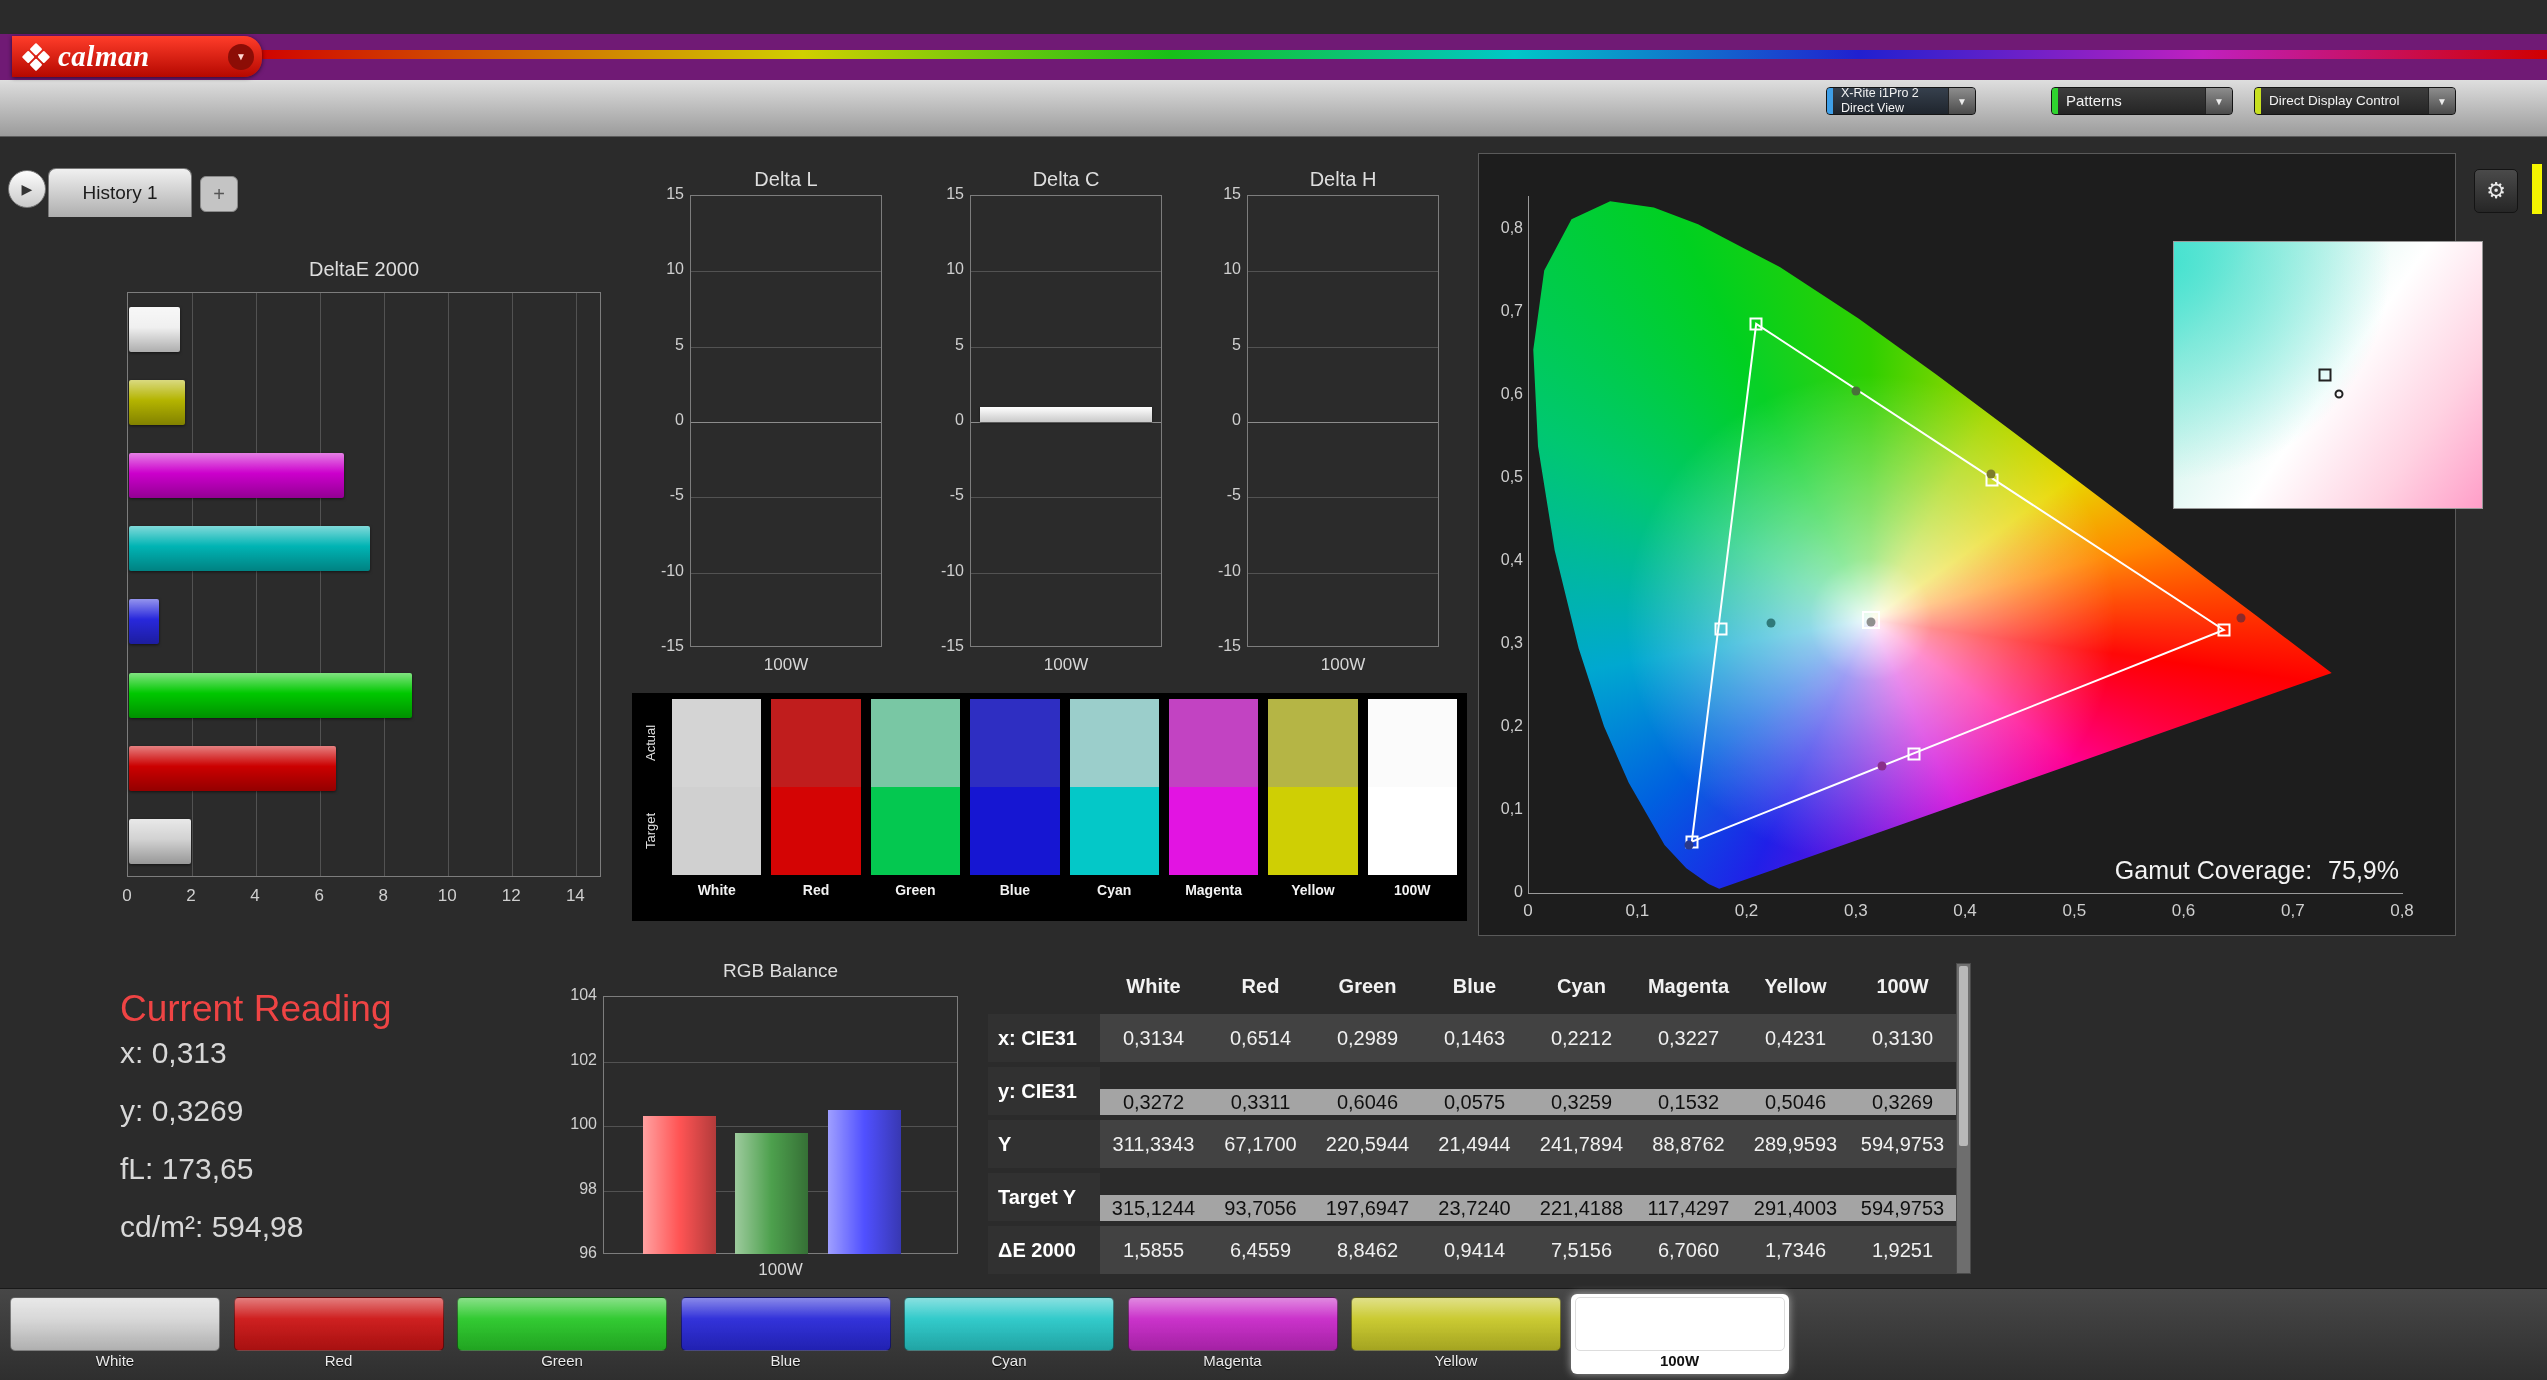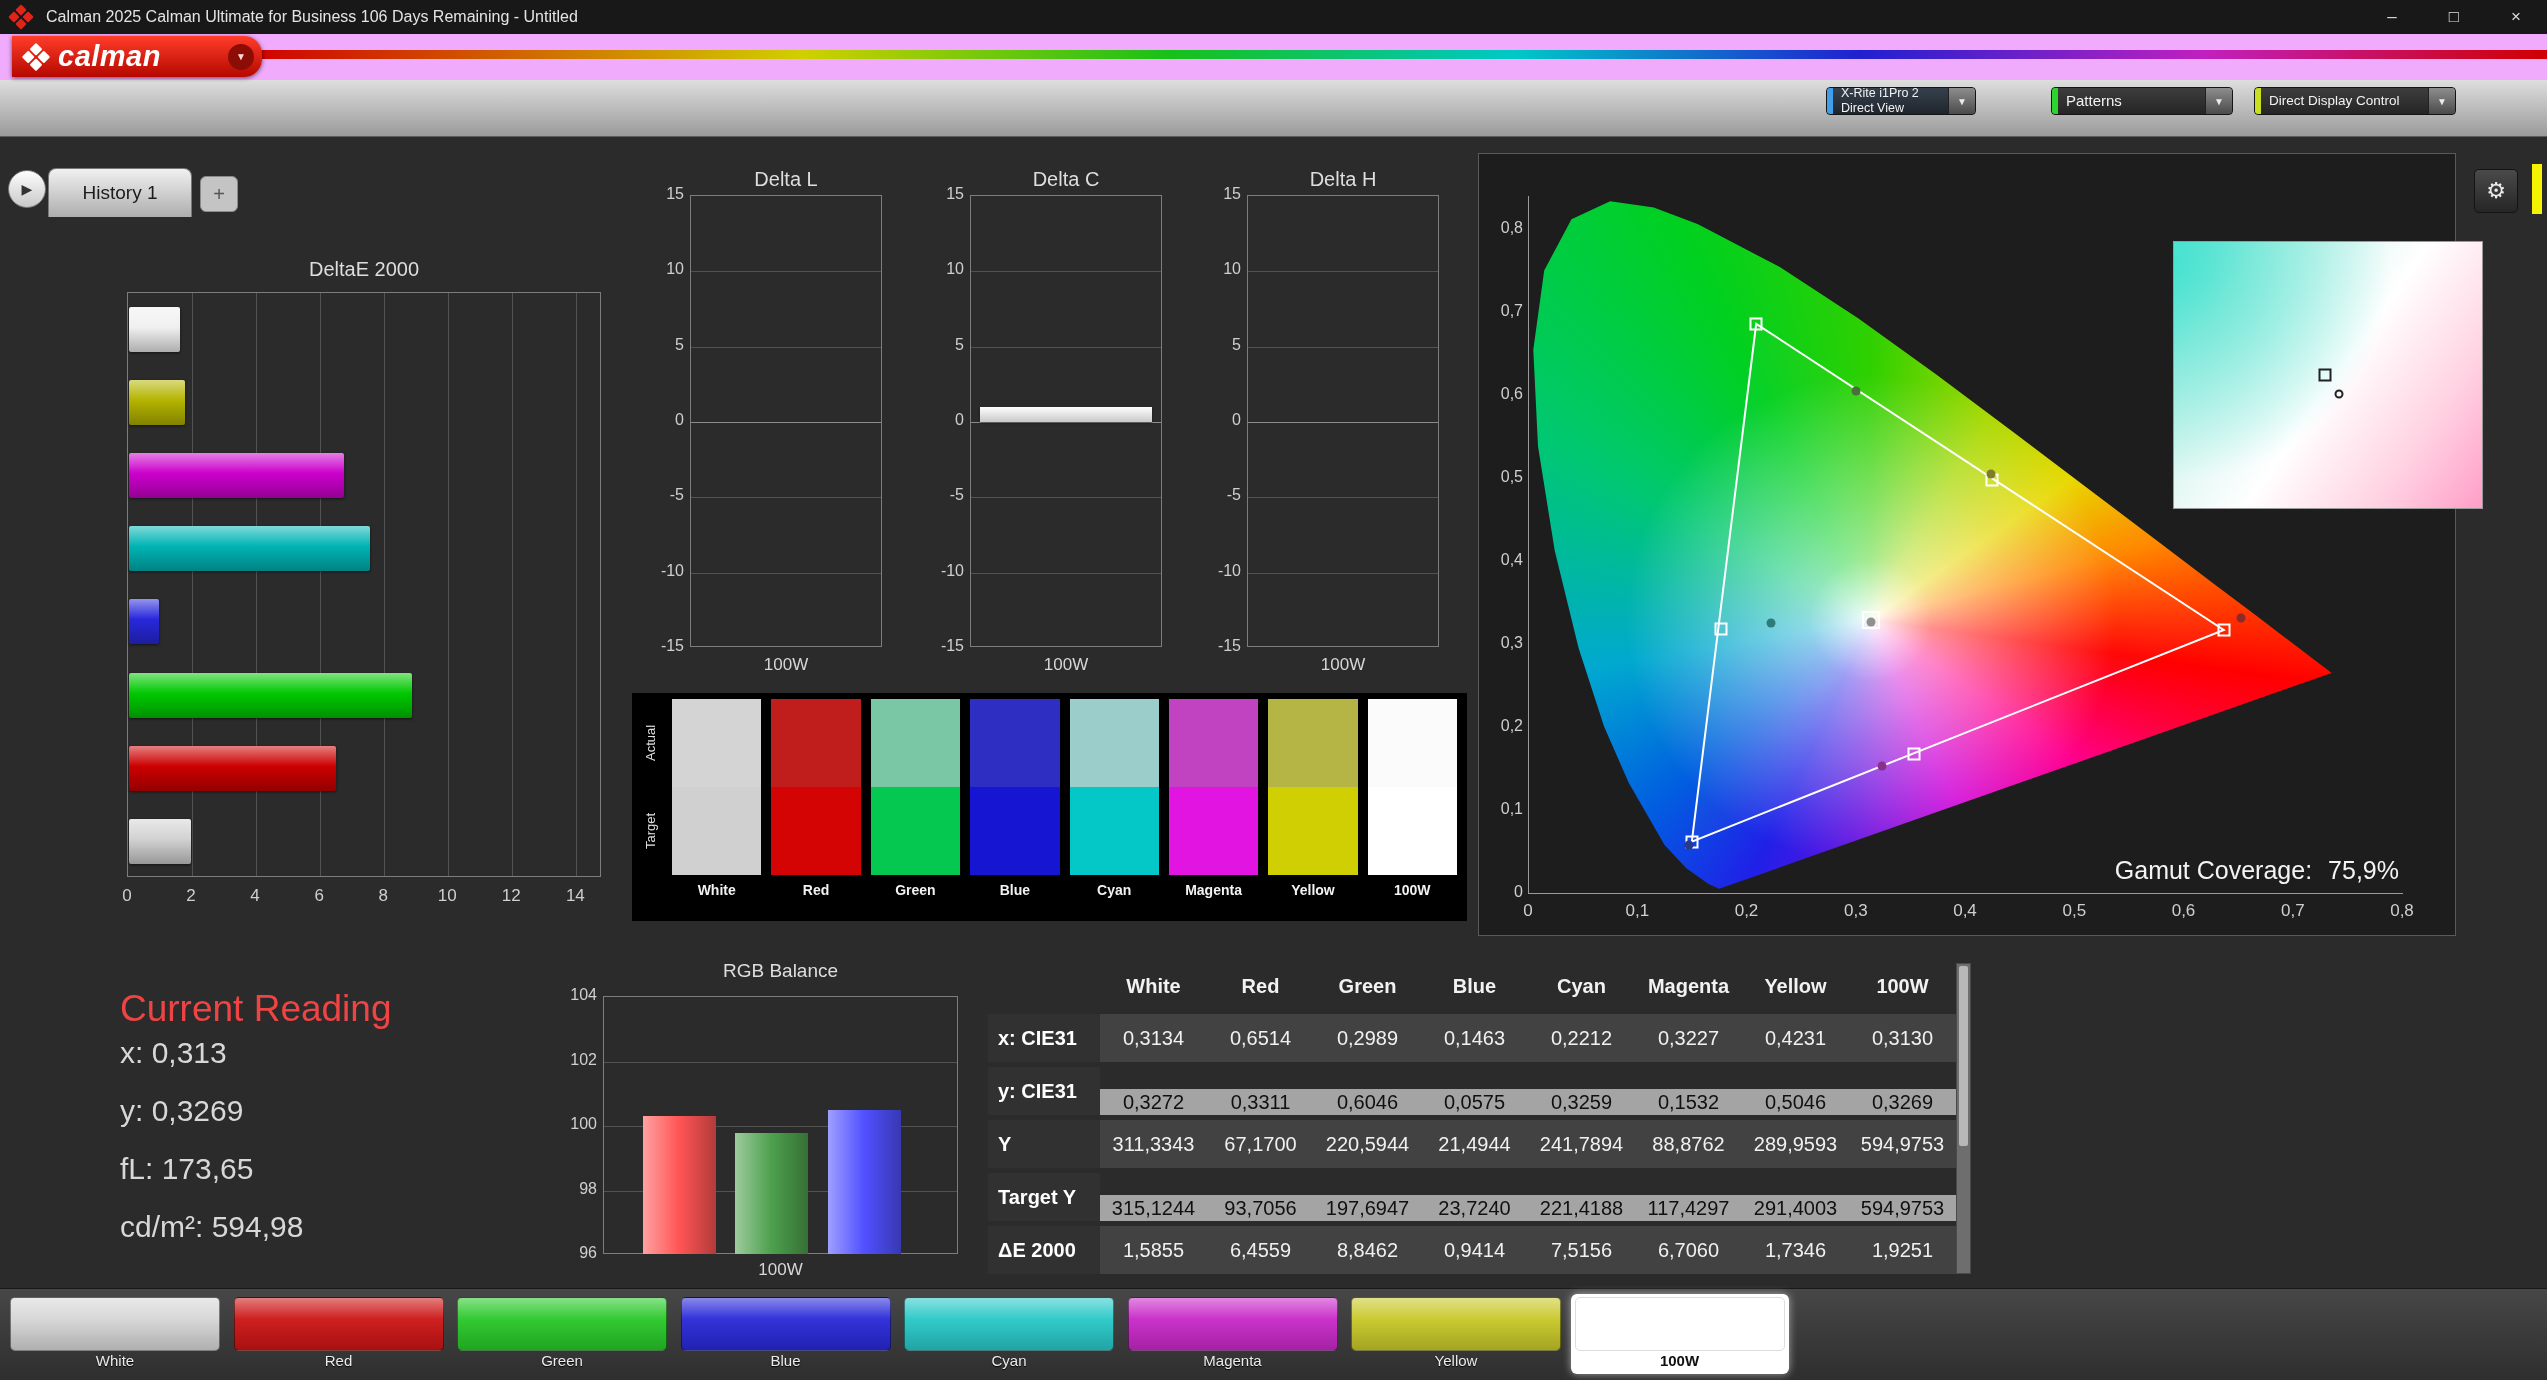--- a/index.html
+++ b/index.html
@@ -7,21 +7,21 @@
 
   
   .titlebar{position:absolute;left:0;top:0;right:0;height:34px;background:#181818;color:#e4e4e4;}
   .title-text{position:absolute;left:46px;top:8px;font-size:16px;white-space:nowrap;}
   .mini-logo{position:absolute;left:12px;top:8px;width:18px;height:18px;transform:rotate(45deg);display:grid;grid-template-columns:1fr 1fr;grid-template-rows:1fr 1fr;gap:2px;}
   .mini-logo div{background:#e02418;border-radius:1px;}
   .win-btns{position:absolute;right:0;top:0;height:34px;display:flex;}
   .win-btn{width:62px;height:34px;display:flex;align-items:center;justify-content:center;font-size:17px;color:#dcdcdc;}
 
   
-  .logobar{position:absolute;left:0;top:34px;right:0;height:46px;background:#f0abfc;}
+  .logobar{position:absolute;left:0;top:34px;right:0;height:46px;background:#701a75;font-family:Liberation Serif, serif;}
   .rainbow{position:absolute;left:252px;top:16px;right:0;height:9px;
     background:linear-gradient(90deg,#d00000 0%,#d05800 10%,#d0d000 24%,#18c018 40%,#00c8c8 55%,#2020d0 70%,#c020c0 85%,#d00000 100%);}
   .logo{position:absolute;left:12px;top:2px;width:250px;height:41px;background:linear-gradient(#ff3d2a,#b50800);
     border-radius:0 18px 18px 0;display:flex;align-items:center;z-index:2;box-shadow:0 1px 4px rgba(0,0,0,.6);}
   .logo-diamond{width:20px;height:20px;margin-left:14px;transform:rotate(45deg);display:grid;grid-template-columns:1fr 1fr;grid-template-rows:1fr 1fr;gap:2px;}
   .logo-diamond div{background:#fff;border-radius:1px;}
   .logo-text{color:#fff;font-size:29px;font-weight:bold;font-style:italic;margin-left:12px;letter-spacing:.5px;}
   .logo-dd{margin-left:auto;margin-right:8px;width:26px;height:26px;border-radius:50%;background:#8c0d06;
     display:flex;align-items:center;justify-content:center;color:#ffd9d4;font-size:10px;}
 
@@ -128,34 +128,20 @@
   .swlab{position:absolute;left:0;right:0;bottom:5px;text-align:center;font-size:15px;color:#ececec;text-shadow:0 1px 1px #000;}
   .swbtn.sel{background:#fff;box-shadow:0 0 8px rgba(255,255,255,.55);}
   .swbtn.sel .swpatch{border-color:#ddd;background-image:none;}
   .swbtn.sel .swlab{color:#111;font-weight:bold;text-shadow:none;}
 </style>
 </head>
 <body>
 
 <div id="app">
 
-  <div class="titlebar">
-    <div class="mini-logo">
-        <div></div>
-        <div></div>
-        <div></div>
-        <div></div>
-      </div>
-    <div class="title-text">Calman 2025 Calman Ultimate for Business 106 Days Remaining  - Untitled</div>
-    <div class="win-btns">
-      <div class="win-btn">–</div>
-      <div class="win-btn">□</div>
-      <div class="win-btn close">×</div>
-    </div>
-  </div>
 
   <div class="logobar">
     <div class="rainbow"></div>
     <div class="logo">
       <div class="logo-diamond">
           <div></div>
           <div></div>
           <div></div>
           <div></div>
         </div>

